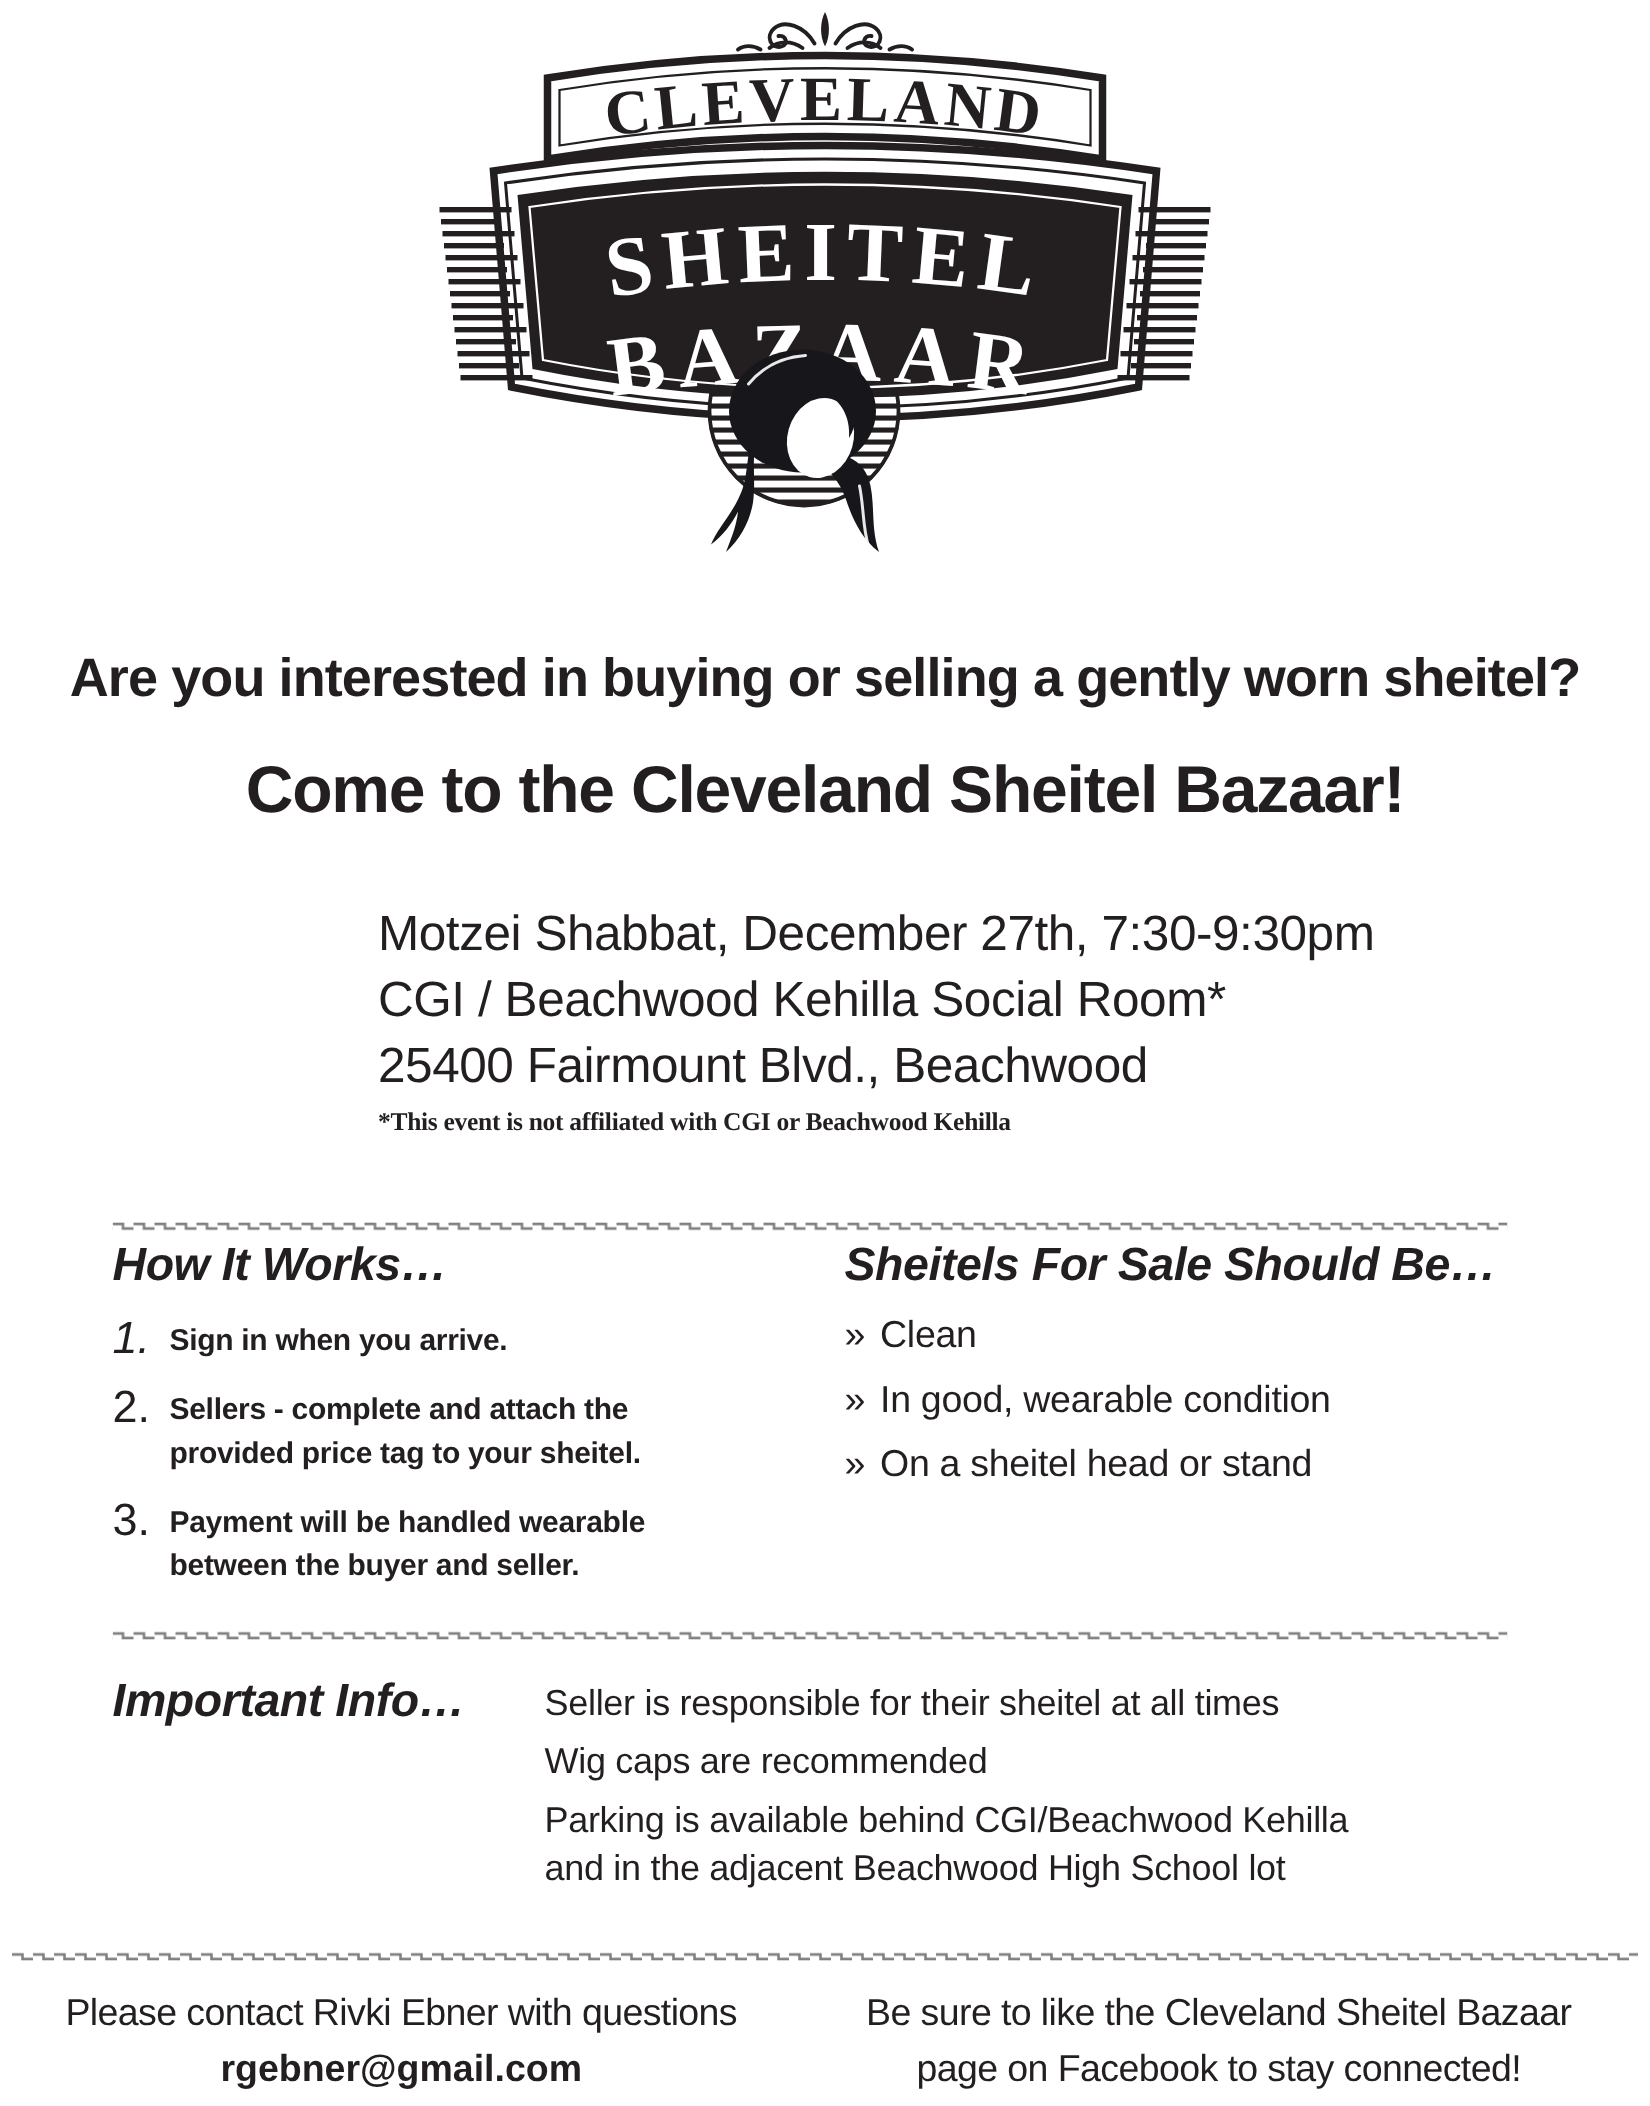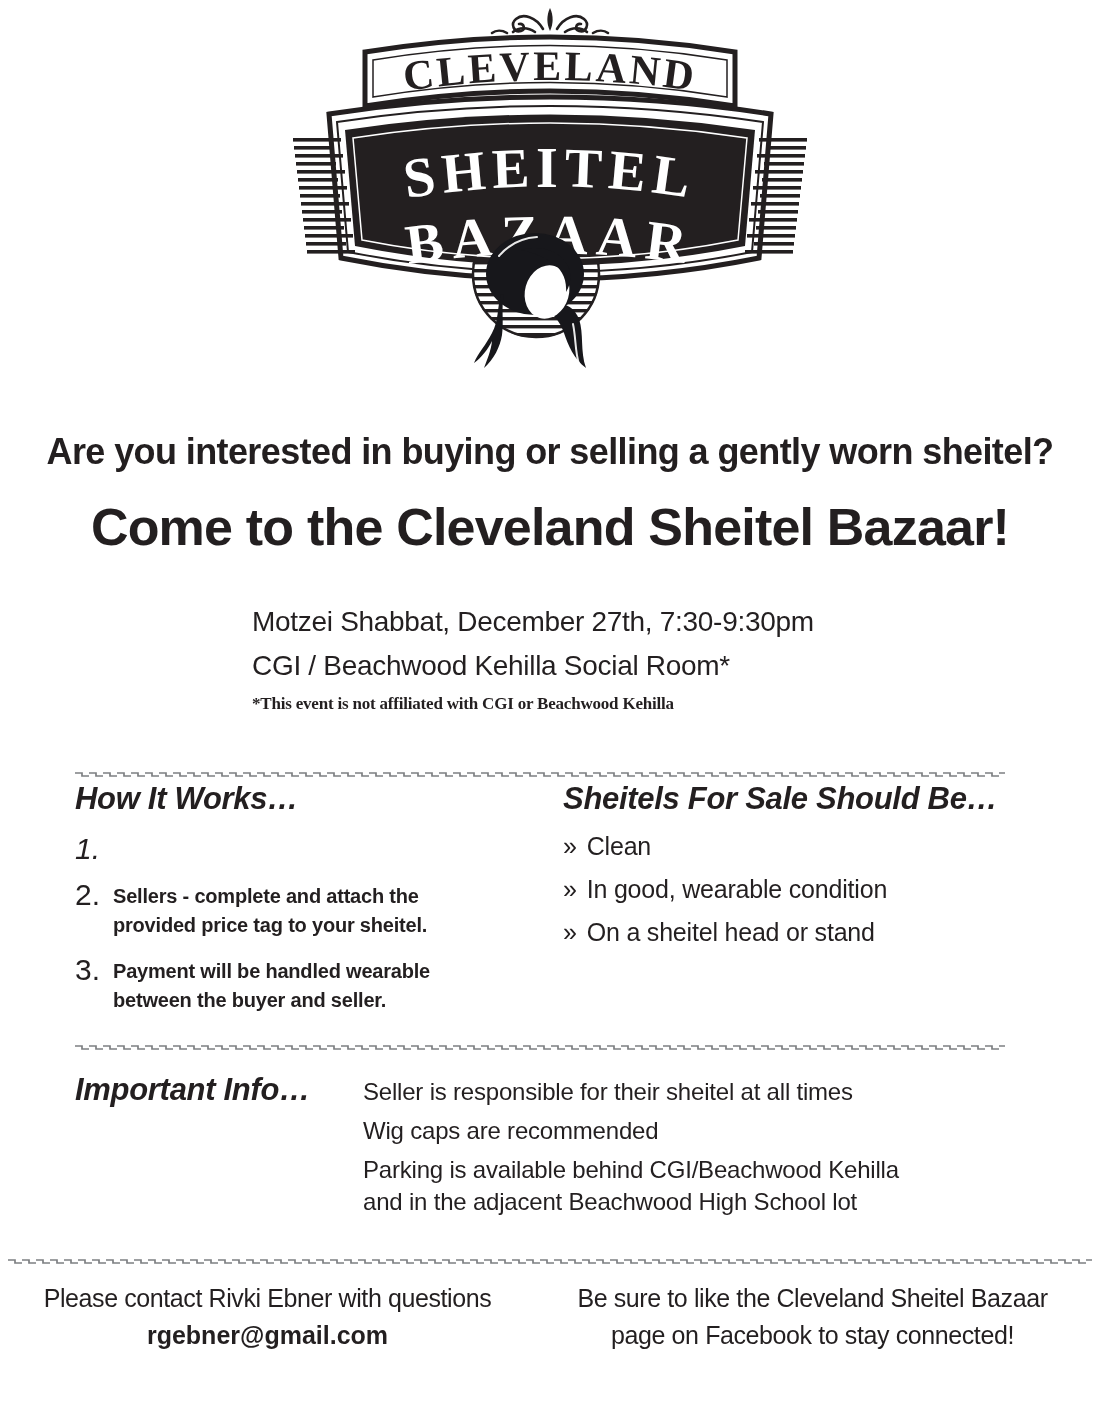--- a/index.html
+++ b/index.html
@@ -8,25 +8,25 @@
     font-family:"Liberation Sans","DejaVu Sans",sans-serif;
     overflow:hidden;position:relative;
   }
   .logo-wrap{height:376px;padding-top:2px;text-align:center;}
   .logo-serif{font-family:"Liberation Serif","DejaVu Serif",serif;font-weight:700;}
   .question{
     margin-top:52px;text-align:center;font-weight:700;font-size:36px;line-height:44px;
     letter-spacing:-0.6px;white-space:nowrap;
   }
   .headline{
-    margin-top:22px;text-align:center;font-weight:700;font-size:52px;line-height:62px;
+    margin-top:22px;text-align:center;font-weight:700;font-size:44px;line-height:62px;
     letter-spacing:-0.8px;white-space:nowrap;
   }
   .details{margin-left:252px;margin-top:42px;}
-  .detail-line{font-size:28px;line-height:44px;letter-spacing:-0.3px;white-space:nowrap;}
+  .detail-line{font-size:33px;line-height:44px;letter-spacing:-0.3px;white-space:nowrap;}
   .disclaimer{font-size:17px;font-weight:700;letter-spacing:-0.2px;line-height:24px;margin-top:4px;white-space:nowrap;font-family:Liberation Serif, serif;}
   .divider{width:930px;height:7px;margin-left:75px;}
   .divider.d1{margin-top:48px;}
   .divider.d2{margin-top:22px;}
   .divider.d3{margin-top:26px;margin-left:8px;width:1084px;}
   .two-col{display:flex;padding:0 75px;margin-top:8px;}
   .col-left{width:445px;flex:none;}
   .col-right{margin-left:43px;flex:1;}
   .sec-heading{font-style:italic;font-weight:600;font-size:31px;line-height:40px;letter-spacing:-0.3px;white-space:nowrap;}
   .step{display:flex;margin-top:14px;}
@@ -166,39 +166,44 @@
       </g>
     </svg>
   </div>
 
   <div class="question">Are you interested in buying or selling a gently worn sheitel?</div>
   <div class="headline">Come to the Cleveland Sheitel Bazaar!</div>
 
   <div class="details">
     <div class="detail-line">Motzei Shabbat, December 27th, 7:30-9:30pm</div>
     <div class="detail-line">CGI / Beachwood Kehilla Social Room*</div>
+    <div class="detail-line">25400 Fairmount Blvd., Beachwood</div>
     <div class="disclaimer">*This event is not affiliated with CGI or Beachwood Kehilla</div>
   </div>
 
   <div class="divider d1">
     <svg width="930" height="7">
         <defs>
           <pattern id="w1" width="14" height="7" patternUnits="userSpaceOnUse">
             <path d="M0,2 H7 V5 H14" fill="none" stroke="#7d7f82" stroke-width="1.7"></path>
           </pattern>
         </defs>
         <rect width="930" height="7" fill="url(#w1)"></rect>
       </svg>
   </div>
 
   <div class="two-col">
     <div class="col-left">
       <div class="sec-heading">How It Works…</div>
       <div class="step">
         <span class="num">1.</span>
+        <span class="step-text">
+          <span class="sline">Sign in when you arrive.</span>
+          <span class="sline"></span>
+        </span>
       </div>
       <div class="step">
         <span class="num">2.</span>
         <span class="step-text">
           <span class="sline">Sellers - complete and attach the</span>
           <span class="sline">provided price tag to your sheitel.</span>
         </span>
       </div>
       <div class="step">
         <span class="num">3.</span>

